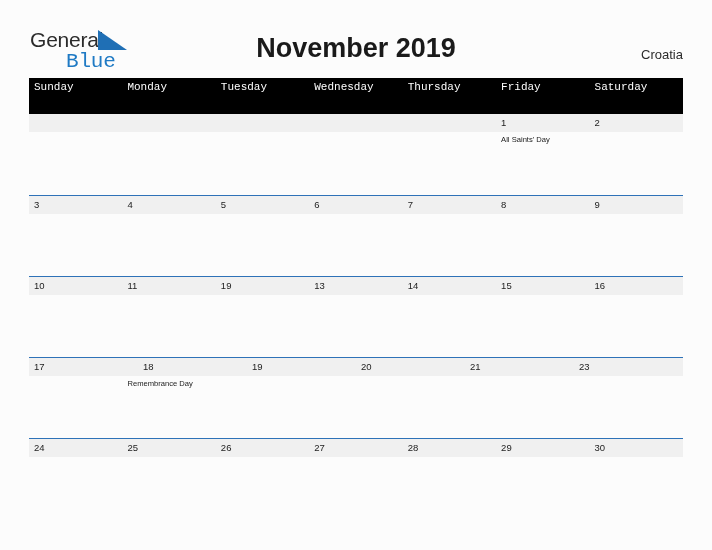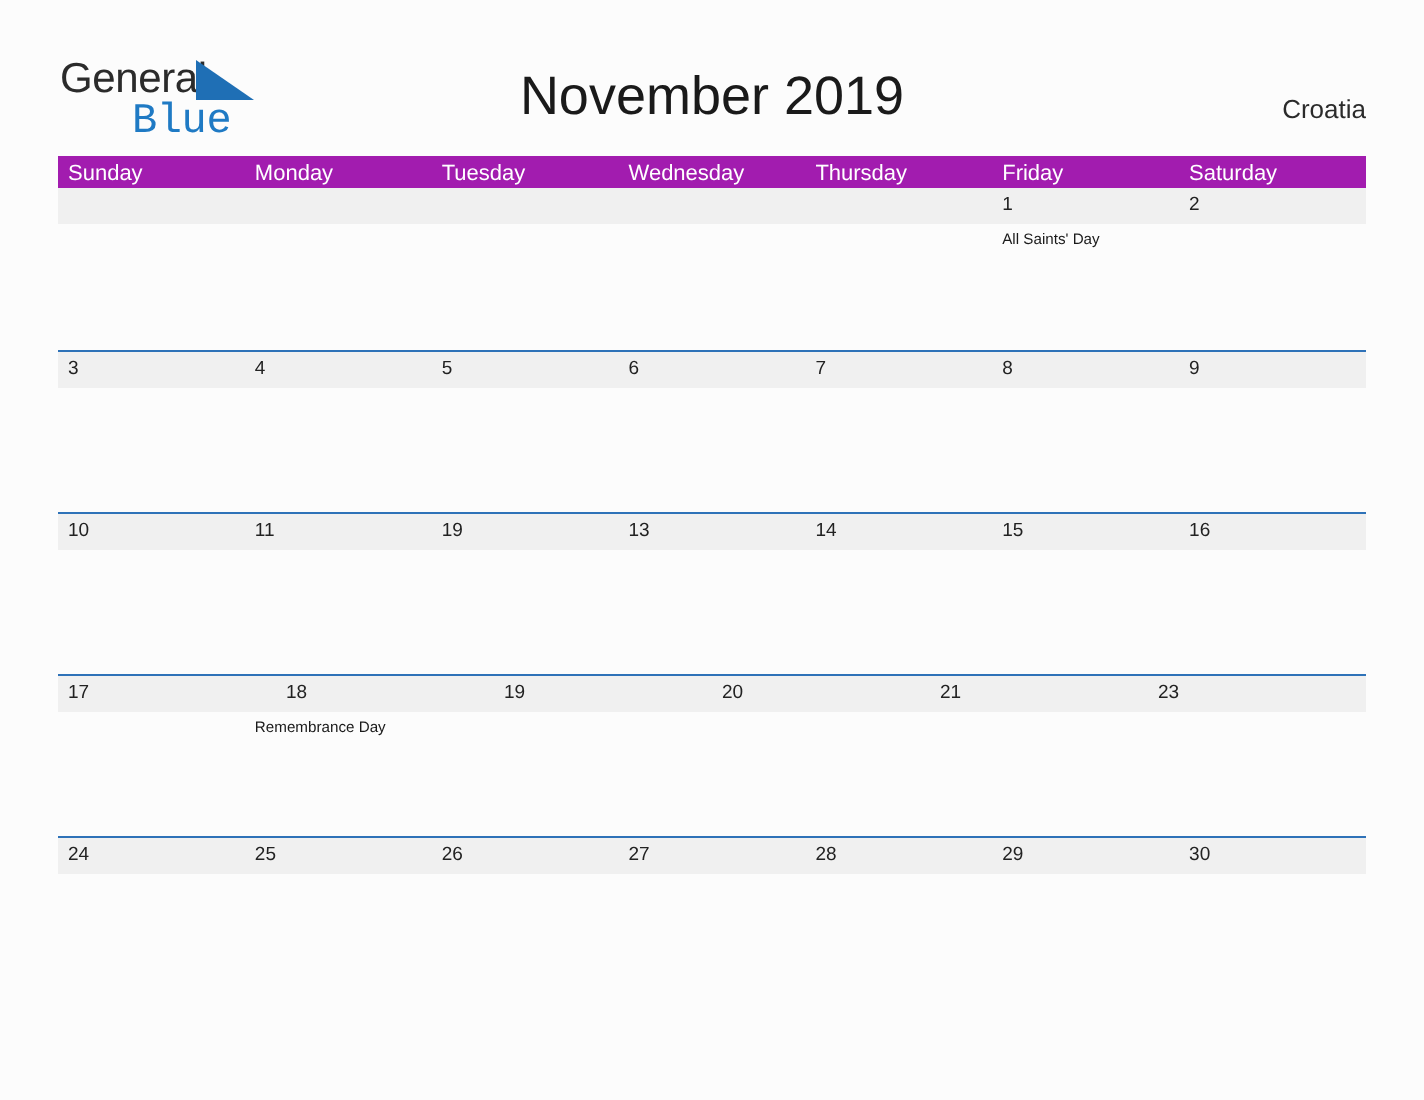--- a/index.html
+++ b/index.html
@@ -71,21 +71,21 @@
     font-family: Liberation Mono, monospace;
   }
 
   .cal-title {
     position: absolute;
     left: 0;
     top: 33px;
     width: 712px;
     text-align: center;
     font-size: 27px;
-    font-weight: 400;
+    font-weight: 700;
     color: #1a1a1a;
     letter-spacing: 0px;
   }
 
   .region {
     position: absolute;
     right: 29px;
     top: 47px;
     font-size: 13px;
     color: #2b2b2b;
@@ -96,22 +96,23 @@
   .calendar {
     position: absolute;
     left: 29px;
     top: 78px;
     width: 654px;
   }
 
   .weekday-header {
     display: flex;
     width: 100%;
-    height: 16px;
-    background: #a21caf;
+    height: 36px;
+    background: #000000;
+    font-family: Liberation Mono, monospace;
   }
   .weekday-cell {
     flex: 1 1 0;
     min-width: 0;
     height: 19px;
     line-height: 19px;
     padding-left: 5px;
     font-size: 11px;
     color: #ffffff;
     white-space: nowrap;

